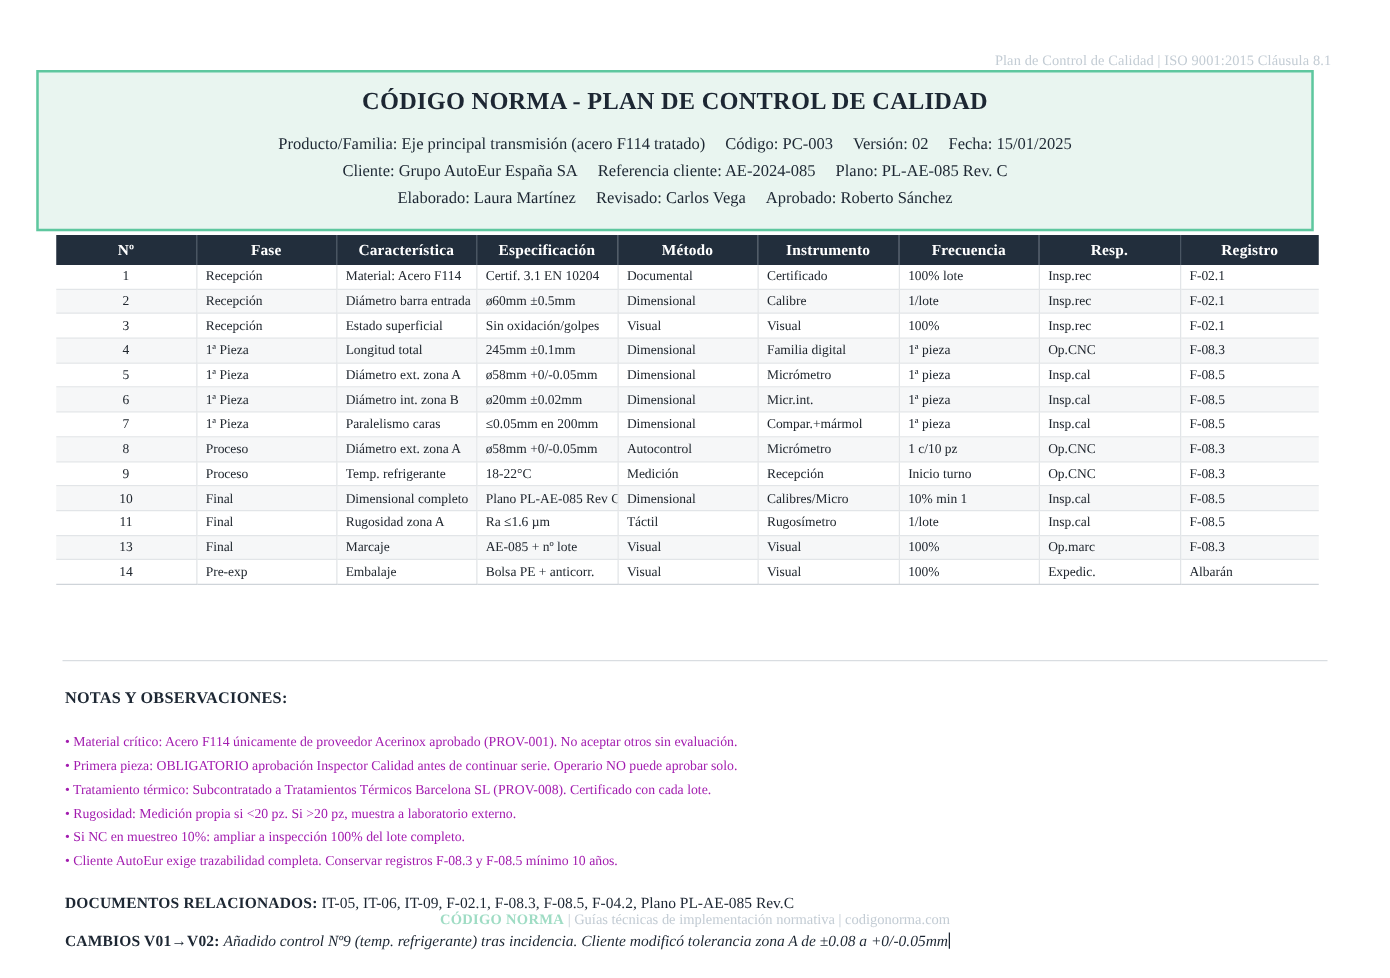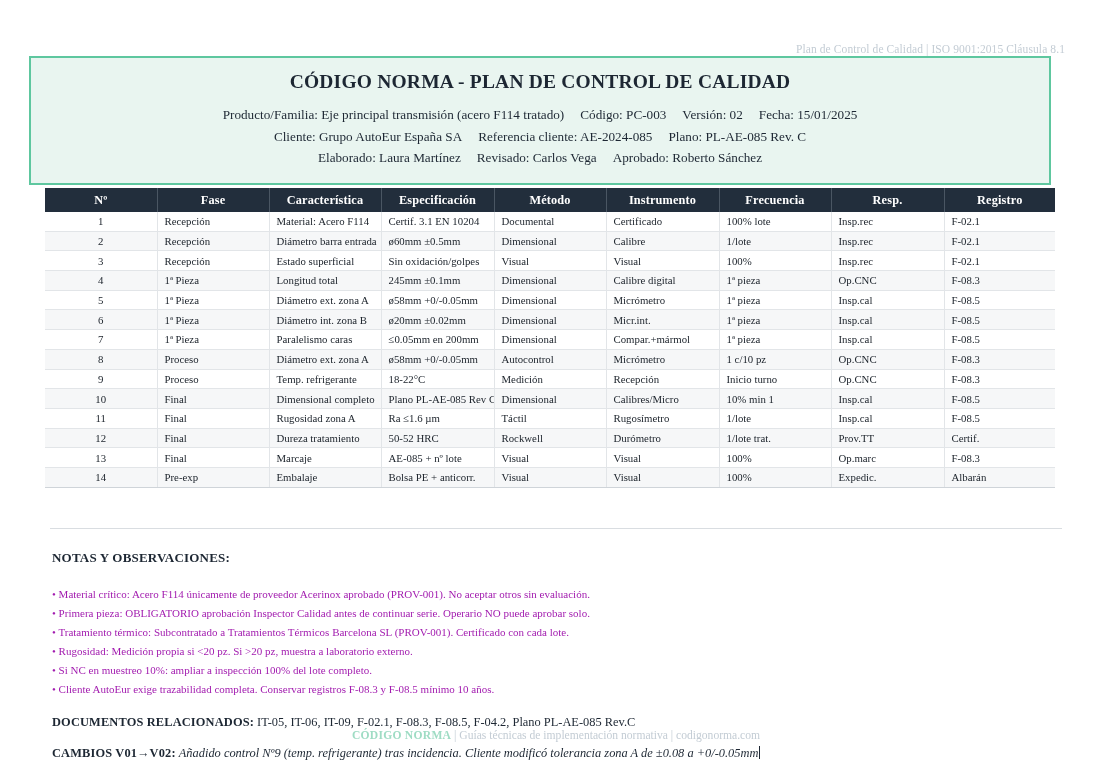--- a/index.html
+++ b/index.html
@@ -263,21 +263,21 @@
           <td>100%</td>
           <td>Insp.rec</td>
           <td>F-02.1</td>
         </tr>
         <tr>
           <td class="c-num">4</td>
           <td>1ª Pieza</td>
           <td>Longitud total</td>
           <td>245mm ±0.1mm</td>
           <td>Dimensional</td>
-          <td>Calibre digital</td>
+          <td>Familia digital</td>
           <td>1ª pieza</td>
           <td>Op.CNC</td>
           <td>F-08.3</td>
         </tr>
         <tr>
           <td class="c-num">5</td>
           <td>1ª Pieza</td>
           <td>Diámetro ext. zona A</td>
           <td>ø58mm +0/-0.05mm</td>
           <td>Dimensional</td>
@@ -346,31 +346,20 @@
           <td>Final</td>
           <td>Rugosidad zona A</td>
           <td>Ra ≤1.6 µm</td>
           <td>Táctil</td>
           <td>Rugosímetro</td>
           <td>1/lote</td>
           <td>Insp.cal</td>
           <td>F-08.5</td>
         </tr>
         <tr>
-          <td class="c-num">12</td>
-          <td>Final</td>
-          <td>Dureza tratamiento</td>
-          <td>50-52 HRC</td>
-          <td>Rockwell</td>
-          <td>Durómetro</td>
-          <td>1/lote trat.</td>
-          <td>Prov.TT</td>
-          <td>Certif.</td>
-        </tr>
-        <tr>
           <td class="c-num">13</td>
           <td>Final</td>
           <td>Marcaje</td>
           <td>AE-085 + nº lote</td>
           <td>Visual</td>
           <td>Visual</td>
           <td>100%</td>
           <td>Op.marc</td>
           <td>F-08.3</td>
         </tr>
@@ -388,21 +377,21 @@
       </tbody>
   </table>
 
   <div class="divider"></div>
 
   <div class="notes">
     <div class="notes-title">NOTAS Y OBSERVACIONES:</div>
     <div>
         <div class="note-item">• Material crítico: Acero F114 únicamente de proveedor Acerinox aprobado (PROV-001). No aceptar otros sin evaluación.</div>
         <div class="note-item">• Primera pieza: OBLIGATORIO aprobación Inspector Calidad antes de continuar serie. Operario NO puede aprobar solo.</div>
-        <div class="note-item">• Tratamiento térmico: Subcontratado a Tratamientos Térmicos Barcelona SL (PROV-001). Certificado con cada lote.</div>
+        <div class="note-item">• Tratamiento térmico: Subcontratado a Tratamientos Térmicos Barcelona SL (PROV-008). Certificado con cada lote.</div>
         <div class="note-item">• Rugosidad: Medición propia si &lt;20 pz. Si &gt;20 pz, muestra a laboratorio externo.</div>
         <div class="note-item">• Si NC en muestreo 10%: ampliar a inspección 100% del lote completo.</div>
         <div class="note-item">• Cliente AutoEur exige trazabilidad completa. Conservar registros F-08.3 y F-08.5 mínimo 10 años.</div>
       </div>
 
     <div class="docs-line">
       <b>DOCUMENTOS RELACIONADOS:</b>
       <span>IT-05, IT-06, IT-09, F-02.1, F-08.3, F-08.5, F-04.2, Plano PL-AE-085 Rev.C</span>
     </div>
 

